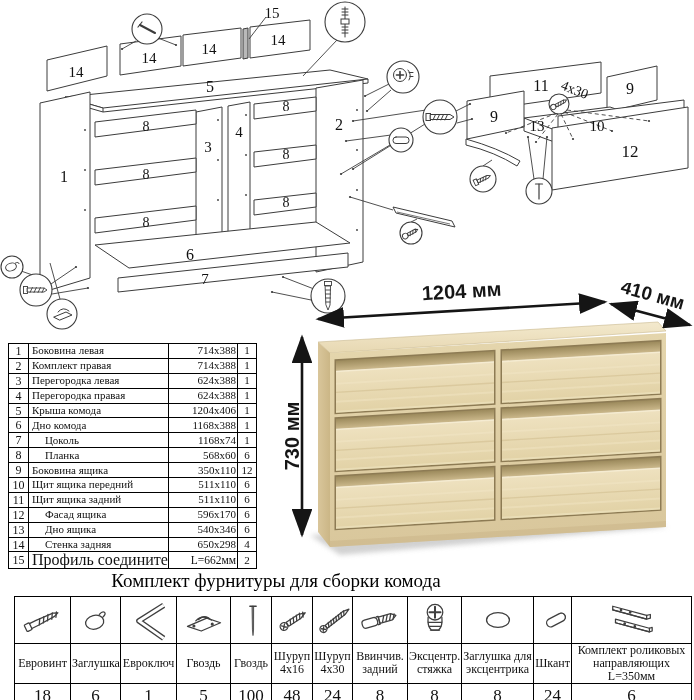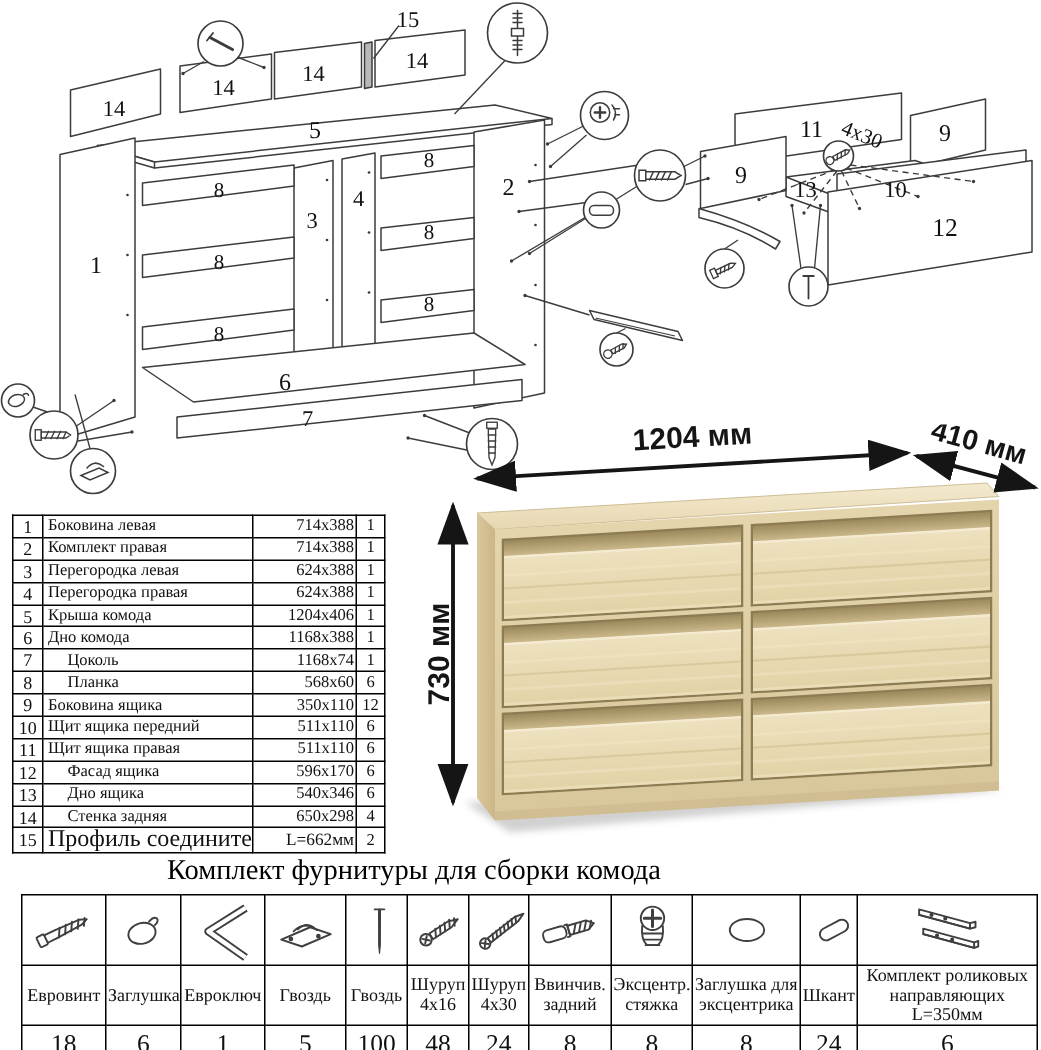--- a/index.html
+++ b/index.html
@@ -310,21 +310,21 @@
           <td class="c-qty">12</td>
         </tr>
         <tr>
           <td class="c-num">10</td>
           <td class="c-name">Щит ящика передний</td>
           <td class="c-size">511x110</td>
           <td class="c-qty">6</td>
         </tr>
         <tr>
           <td class="c-num">11</td>
-          <td class="c-name">Щит ящика правая</td>
+          <td class="c-name">Щит ящика задний</td>
           <td class="c-size">511x110</td>
           <td class="c-qty">6</td>
         </tr>
         <tr>
           <td class="c-num">12</td>
           <td class="c-name ind">Фасад ящика</td>
           <td class="c-size">596x170</td>
           <td class="c-qty">6</td>
         </tr>
         <tr>

